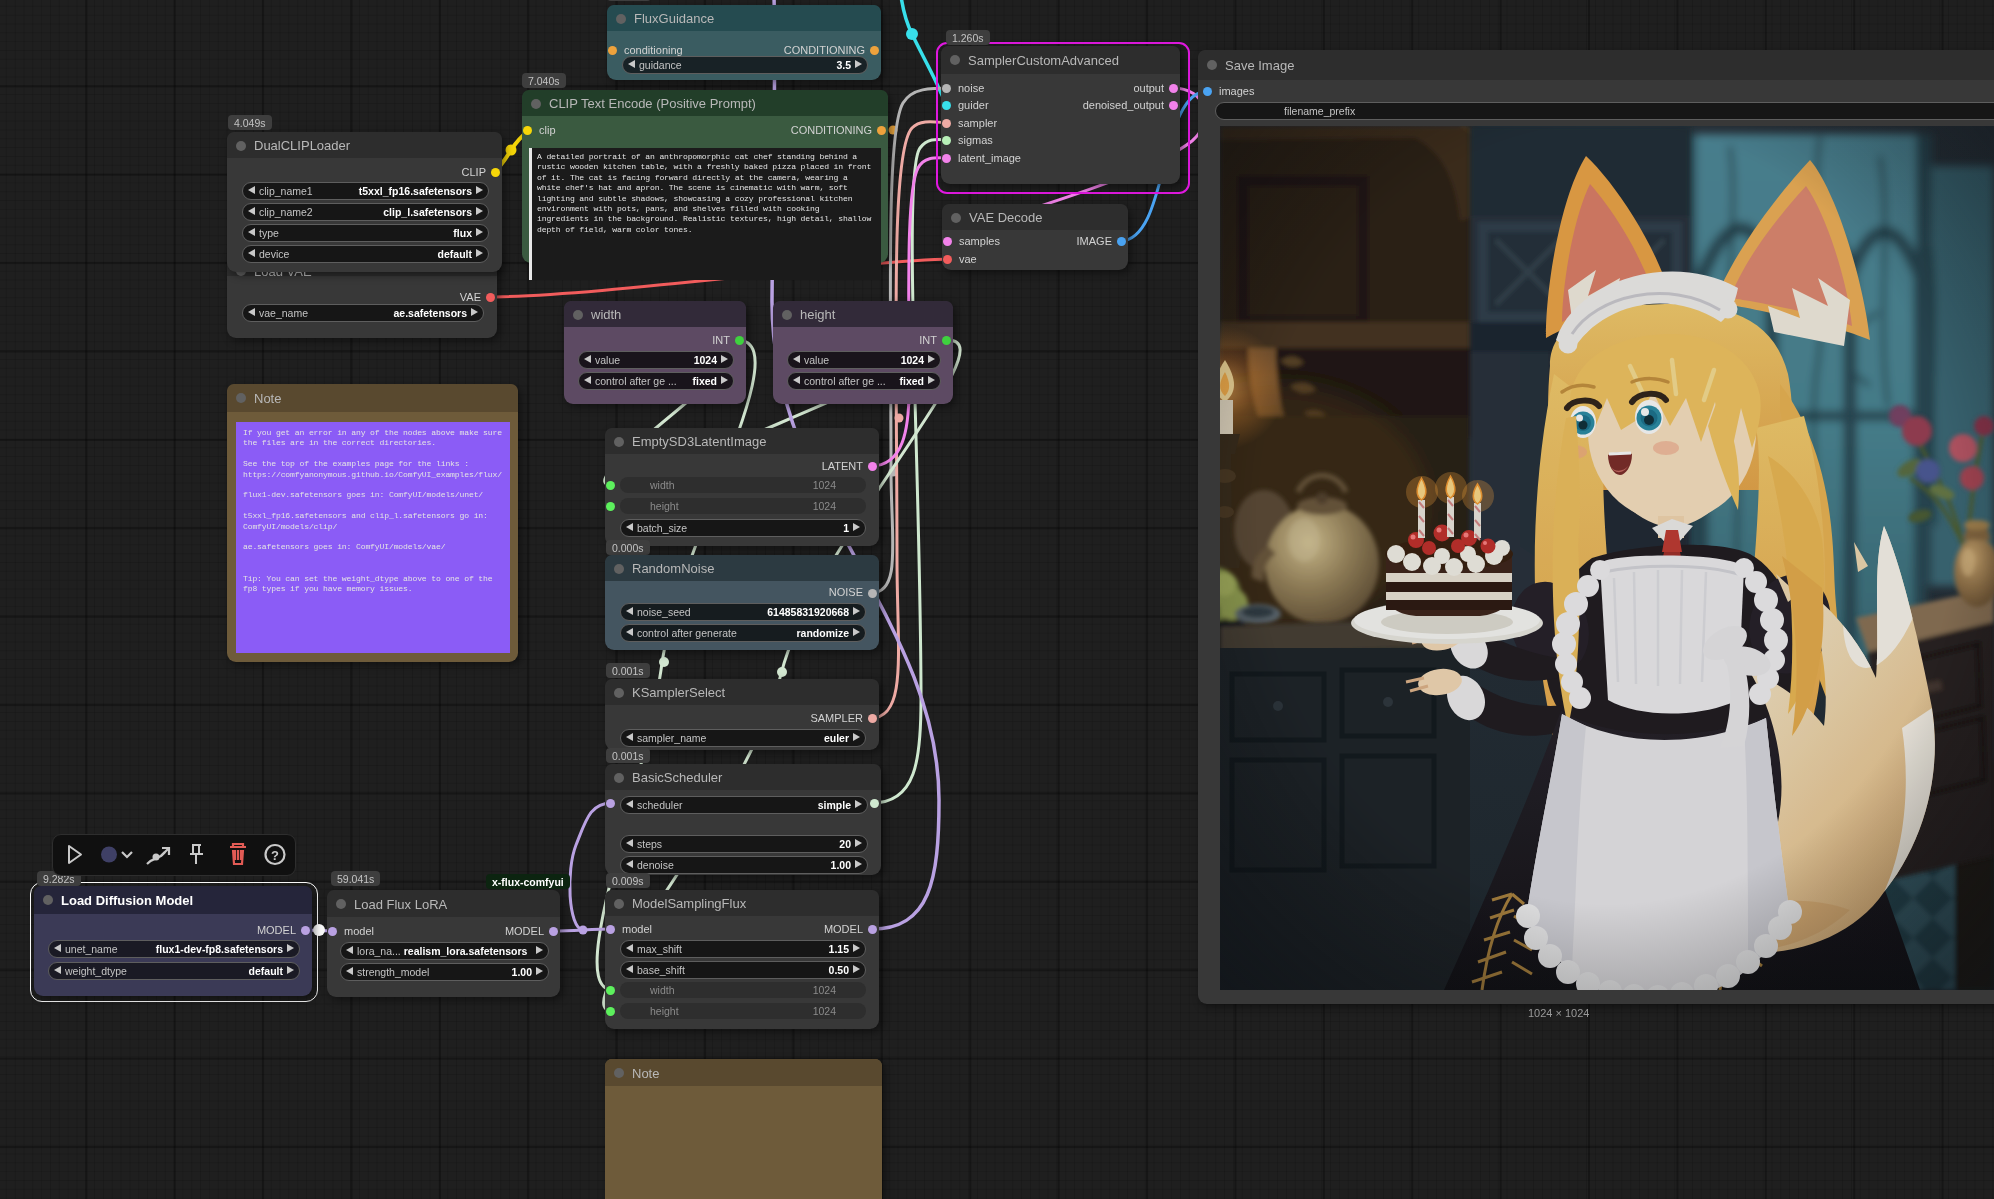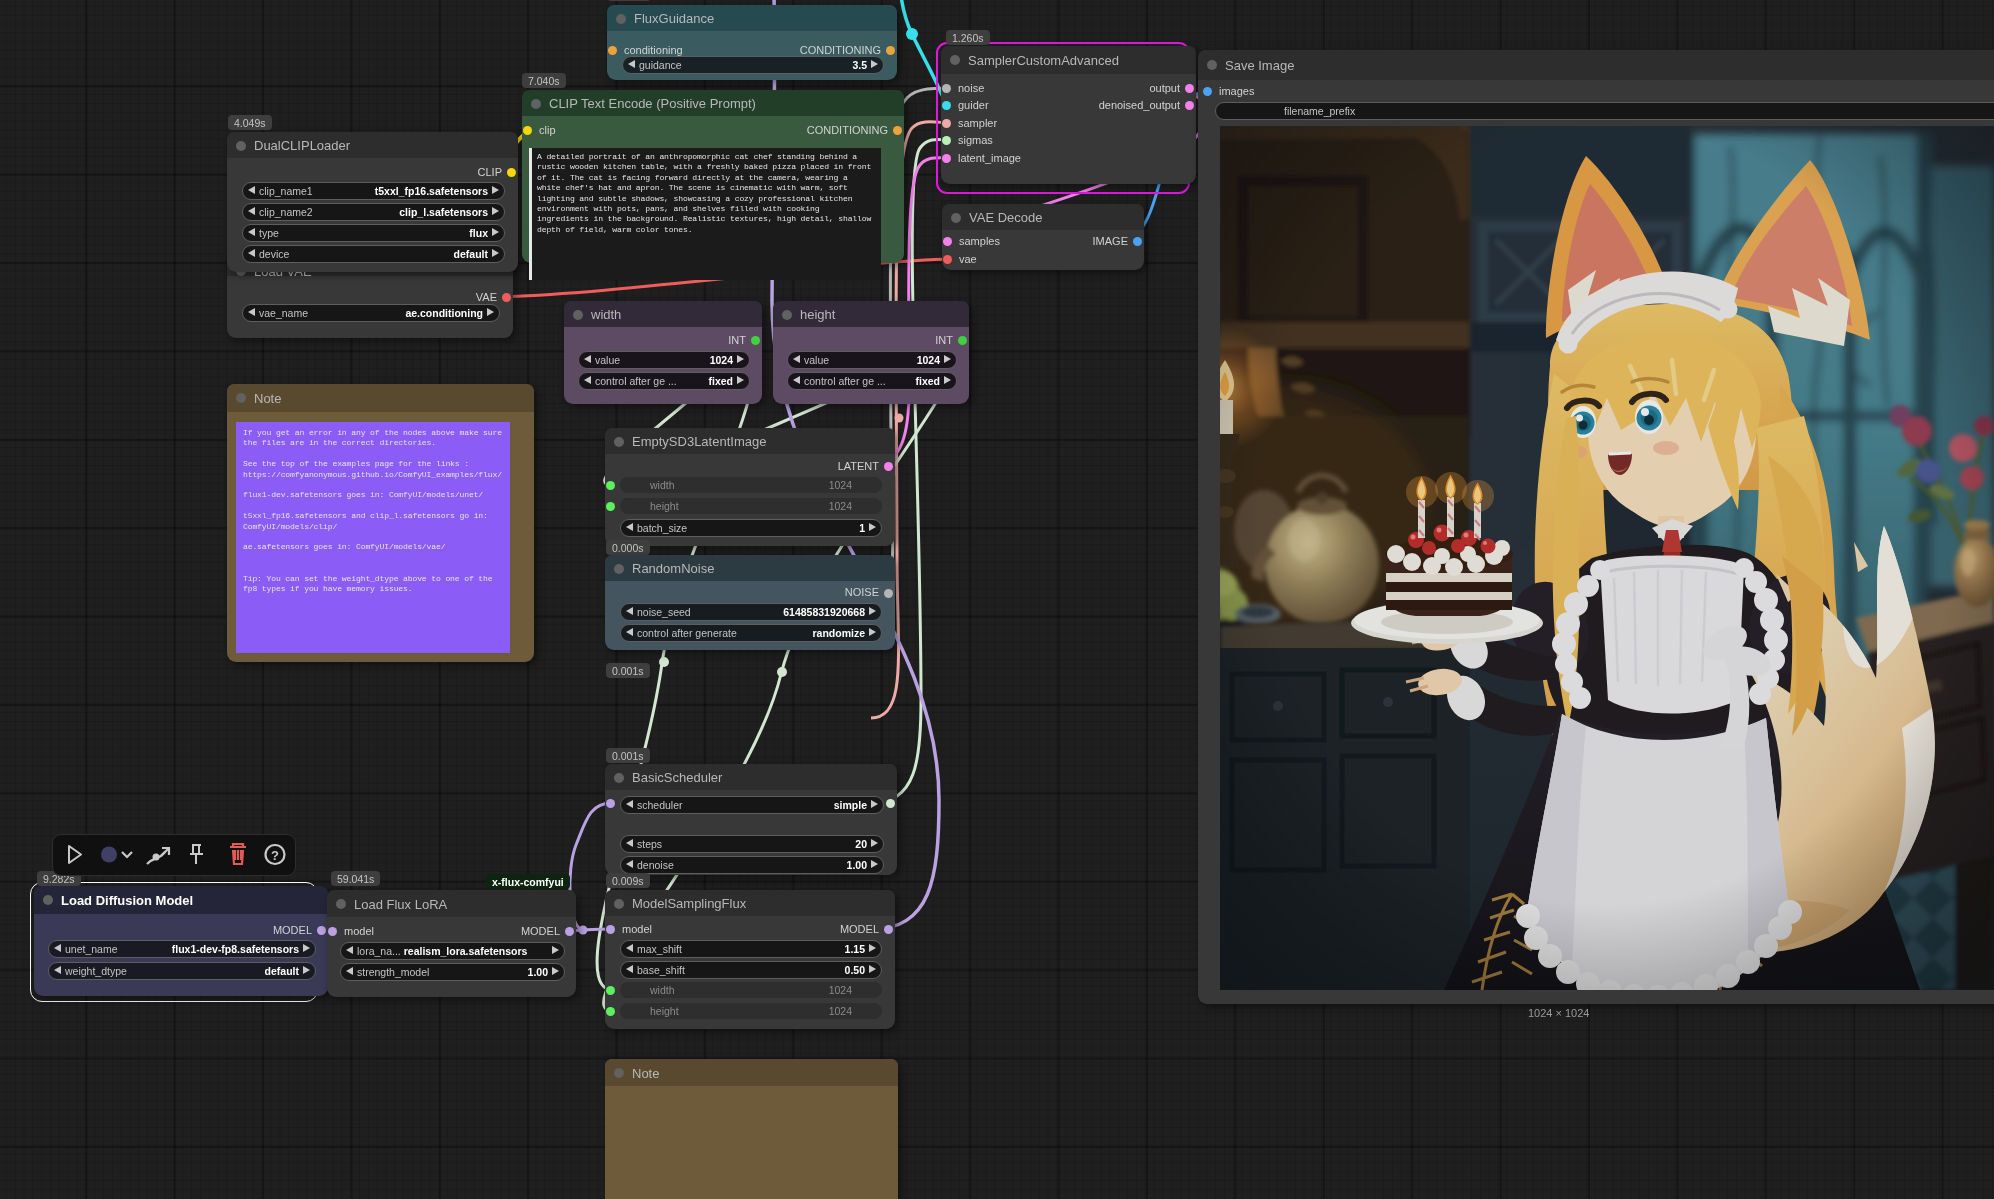--- a/index.html
+++ b/index.html
@@ -6,21 +6,21 @@
     font-family:"Liberation Sans", sans-serif;}
   #canvas{position:absolute;left:0;top:0;width:1994px;height:1199px;overflow:hidden;
     background-color:#1f1f1f;
     background-image:
       linear-gradient(rgba(0,0,0,.3) 1.5px, transparent 1.5px),
       linear-gradient(90deg, rgba(0,0,0,.3) 1.5px, transparent 1.5px),
       linear-gradient(rgba(0,0,0,.13) 1px, transparent 1px),
       linear-gradient(90deg, rgba(0,0,0,.13) 1px, transparent 1px);
     background-size:88.4px 88.4px, 88.4px 88.4px, 8.84px 8.84px, 8.84px 8.84px;
     background-position:-3px -3px;}
-  .node{position:absolute;border-radius:9px;box-shadow:3px 3px 8px rgba(0,0,0,.45);padding-left:16px;}
+  .node{position:absolute;border-radius:9px;box-shadow:3px 3px 8px rgba(0,0,0,.45);}
   .nhead{position:absolute;left:0;top:0;right:0;height:26px;border-radius:7px 7px 0 0;}
   .ntitle{position:absolute;left:27px;top:6px;font-size:13px;color:#b8b8b8;white-space:nowrap;}
   .ndot{position:absolute;left:9px;top:8.5px;width:10px;height:10px;border-radius:50%;background:#616161;}
   .port{position:absolute;width:9px;height:9px;border-radius:50%;}
   .plab{position:absolute;font-size:11px;color:#d2d2d2;white-space:nowrap;}
   .pill{position:absolute;height:16px;background:#161616;border:1px solid #5e5e5e;border-radius:9px;
     font-size:10.5px;color:#c4c4c4;}
   .pill .lt{position:absolute;left:16px;top:2px;}
   .pill .rt{position:absolute;right:16px;top:2px;color:#fff;font-weight:bold;}
   .pill .la{position:absolute;left:5px;top:3px;width:0;height:0;border-top:4.5px solid transparent;
@@ -81,21 +81,21 @@
 
 <div class="node" style="left:227px;top:250px;width:270px;height:88px;background:#383838">
   <div class="nhead" style="background:#2d2d2d"></div>
   <div class="ndot" style="top:16px"></div>
       <div class="ntitle" style="top:14px">Load VAE</div>
   <div class="plab" style="right:16px;top:41px">VAE</div>
       <div class="port" style="right:2px;top:42.5px;background:#f25c5c"></div>
   <div class="pill" style="left:15px;right:13px;top:54px">
         <span class="la"></span>
         <span class="lt">vae_name</span>
-        <span class="rt">ae.conditioning</span>
+        <span class="rt">ae.safetensors</span>
         <span class="ra"></span>
       </div>
 </div>
 
 <div class="node" style="left:227px;top:132px;width:275px;height:140px;background:#383838">
   <div class="nhead" style="background:#2d2d2d"></div>
   <div class="ndot"></div>
       <div class="ntitle">DualCLIPLoader</div>
   <div class="plab" style="right:16px;top:34px">CLIP</div>
       <div class="port" style="right:2px;top:35.5px;background:#f6d608"></div>
@@ -239,20 +239,33 @@
         <span class="ra"></span>
       </div>
   <div class="pill" style="left:15px;right:13px;top:69px;background:#161c1f">
         <span class="la"></span>
         <span class="lt">control after generate</span>
         <span class="rt">randomize</span>
         <span class="ra"></span>
       </div>
 </div>
 
+<div class="node" style="left:605px;top:679px;width:274px;height:71px;background:#383838">
+  <div class="nhead" style="background:#2d2d2d"></div>
+  <div class="ndot"></div>
+      <div class="ntitle">KSamplerSelect</div>
+  <div class="plab" style="right:16px;top:33px">SAMPLER</div>
+      <div class="port" style="right:2px;top:34.5px;background:#eeaaa4"></div>
+  <div class="pill" style="left:15px;right:13px;top:50px">
+        <span class="la"></span>
+        <span class="lt">sampler_name</span>
+        <span class="rt">euler</span>
+        <span class="ra"></span>
+      </div>
+</div>
 
 <div class="node" style="left:605px;top:764px;width:276px;height:111px;background:#383838">
   <div class="nhead" style="background:#2d2d2d"></div>
   <div class="ndot"></div>
       <div class="ntitle">BasicScheduler</div>
   <div class="port" style="left:1px;top:34.5px;background:#b9a1e2"></div>
       <div class="plab" style="left:17px;top:33px">model</div>
   <div class="plab" style="right:16px;top:33px">SIGMAS</div>
       <div class="port" style="right:2px;top:34.5px;background:#cfe8cf"></div>
   <div class="pill" style="left:15px;right:13px;top:32px">

